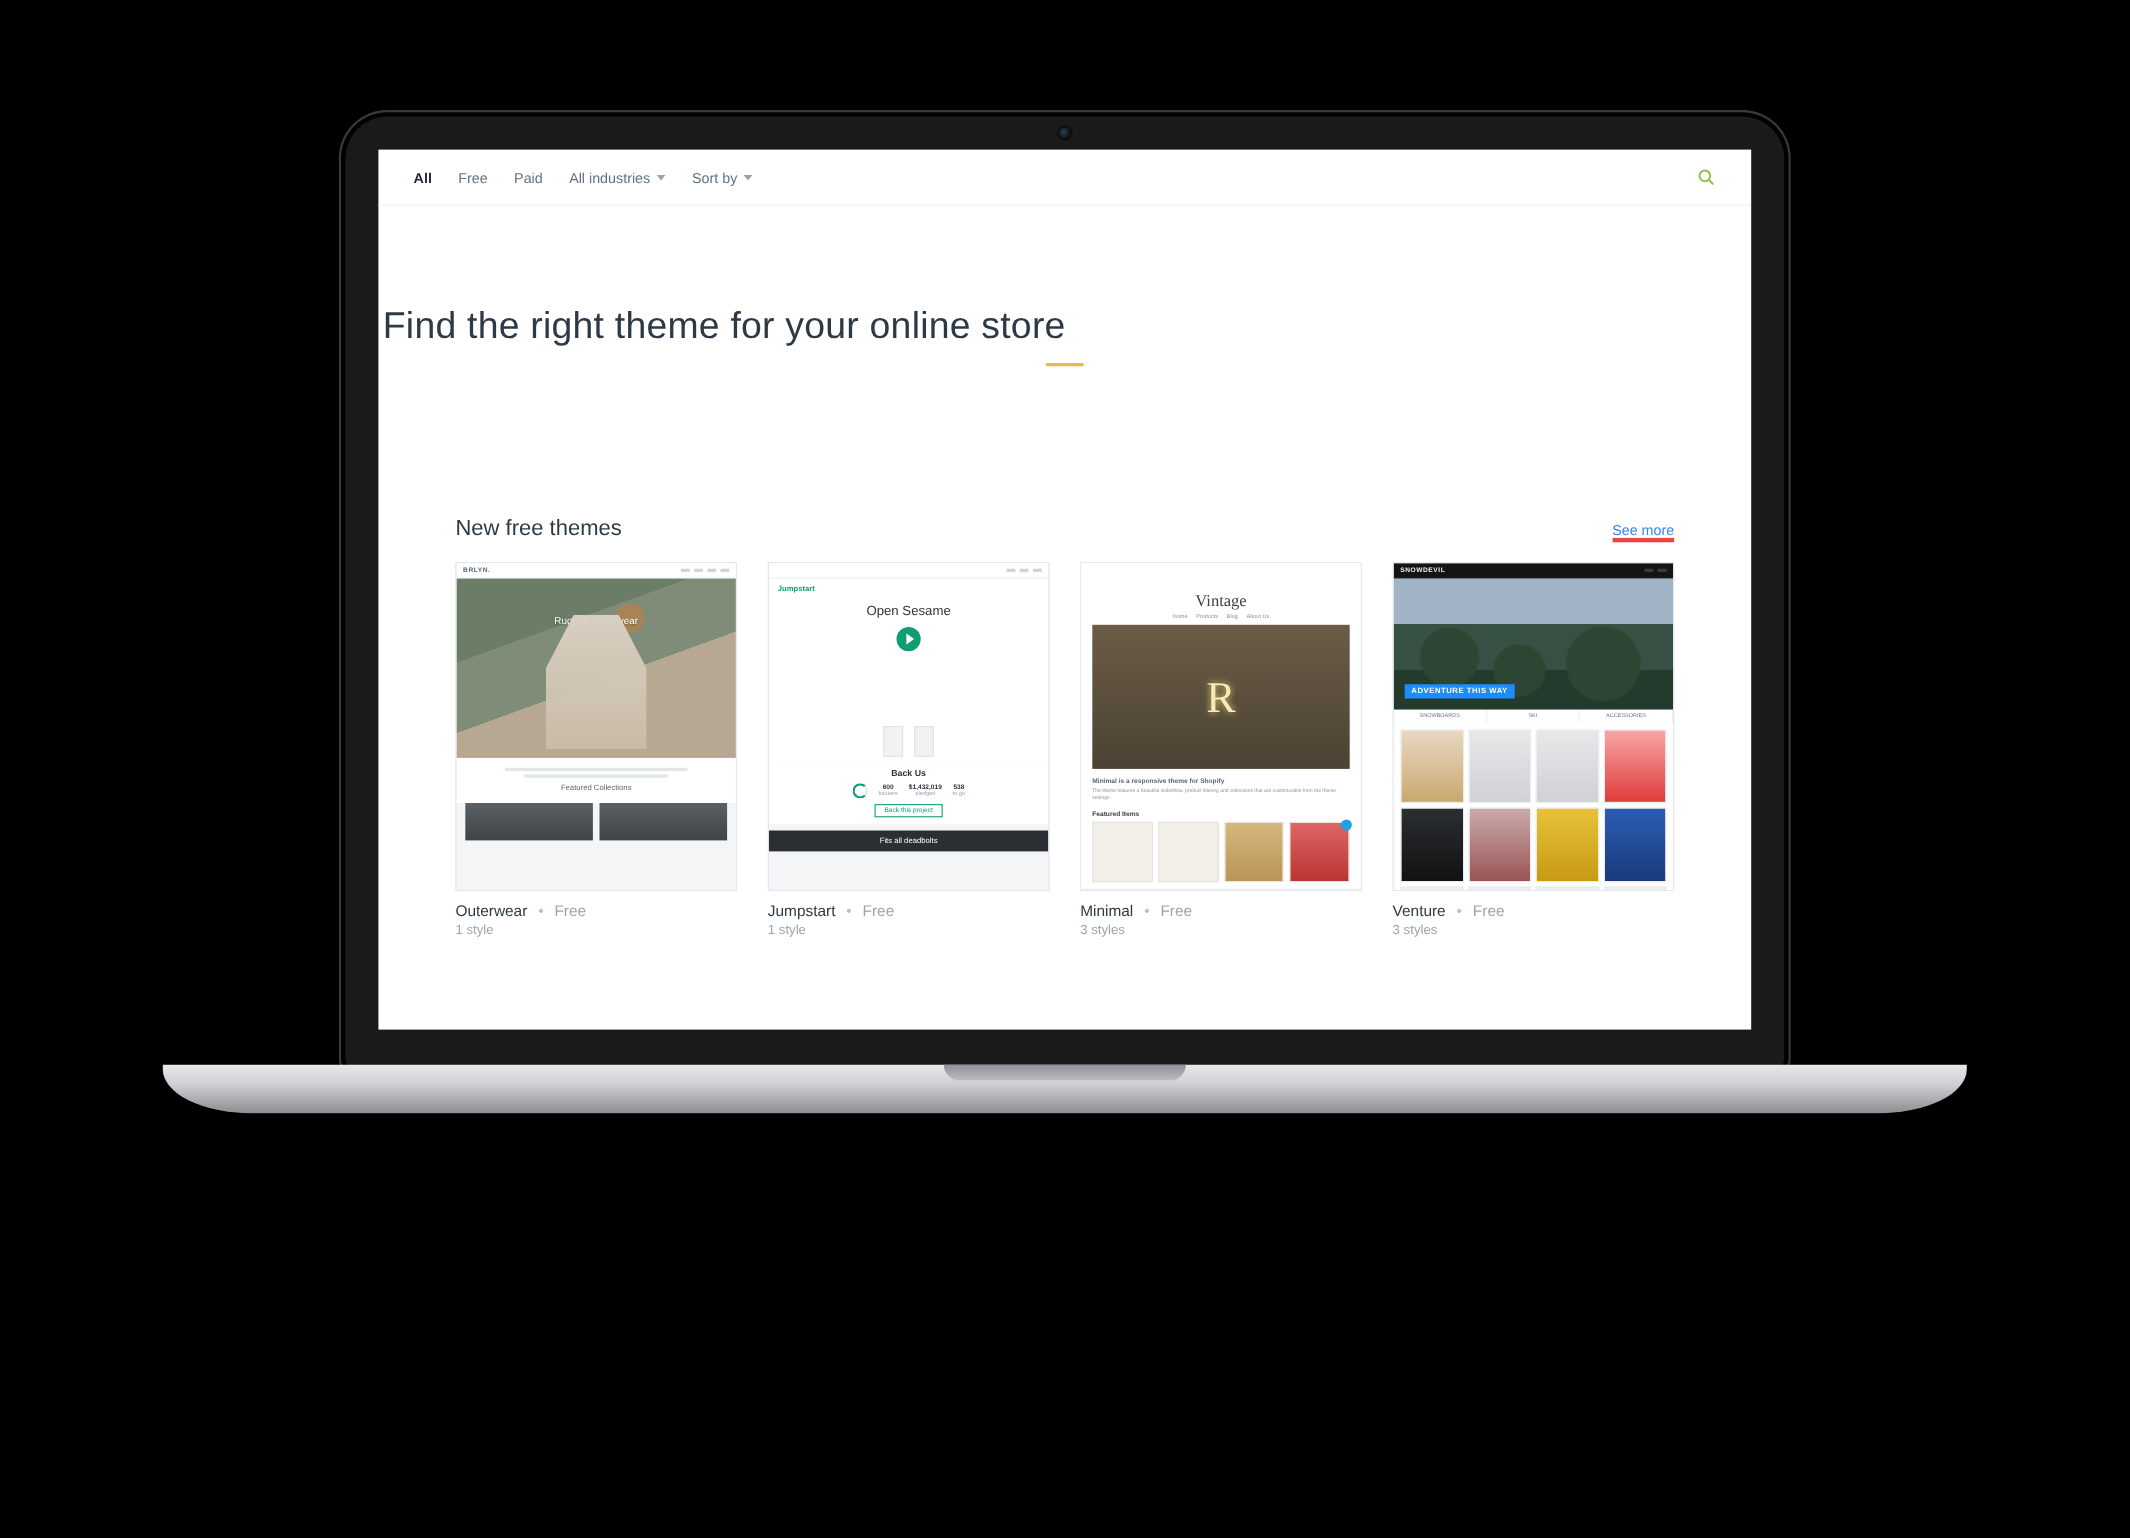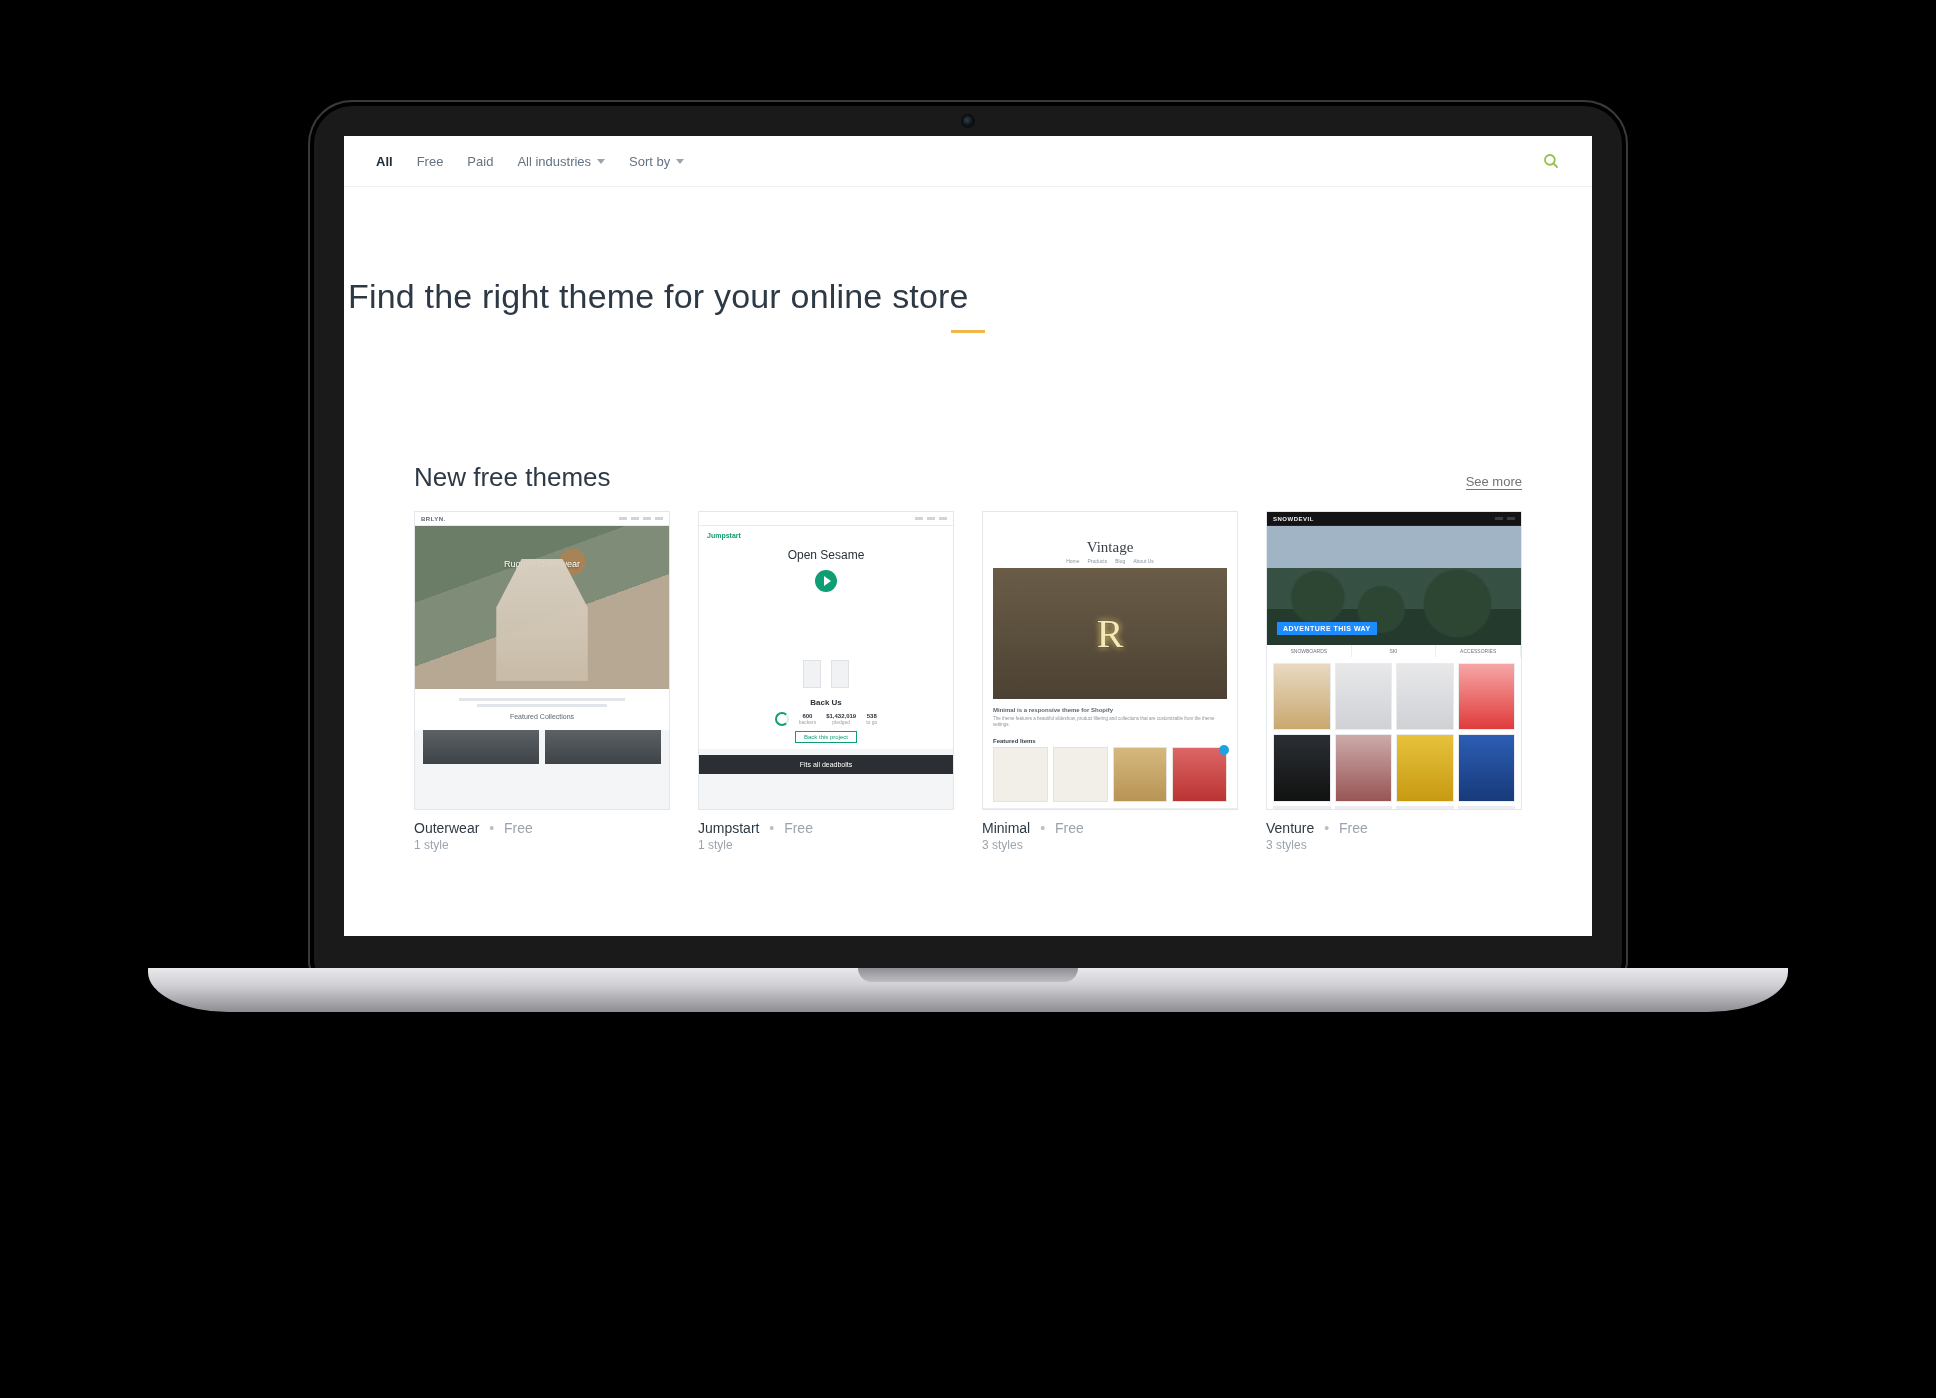--- a/index.html
+++ b/index.html
@@ -123,25 +123,25 @@
   .section {
     padding: 24px 70px 40px;
   }
   .section-head {
     display: flex;
     align-items: baseline;
     justify-content: space-between;
     margin-bottom: 18px;
   }
   .section-head h2 {
-    font-size: 26px; font-weight: 400; color: #2d3a46;
+    font-size: 20px; font-weight: 400; color: #2d3a46;
   }
   .see-more {
-    font-size: 13px; color: #737373;
-    border-bottom: 1px solid #ef4444;
+    font-size: 13px; color: #3b82f6;
+    border-bottom: 4px solid #ef4444;
     cursor: pointer;
     margin-top: 39px;
   }
 
   .grid {
     display: grid;
     grid-template-columns: repeat(4, 1fr);
     gap: 28px;
   }
   .card { }

